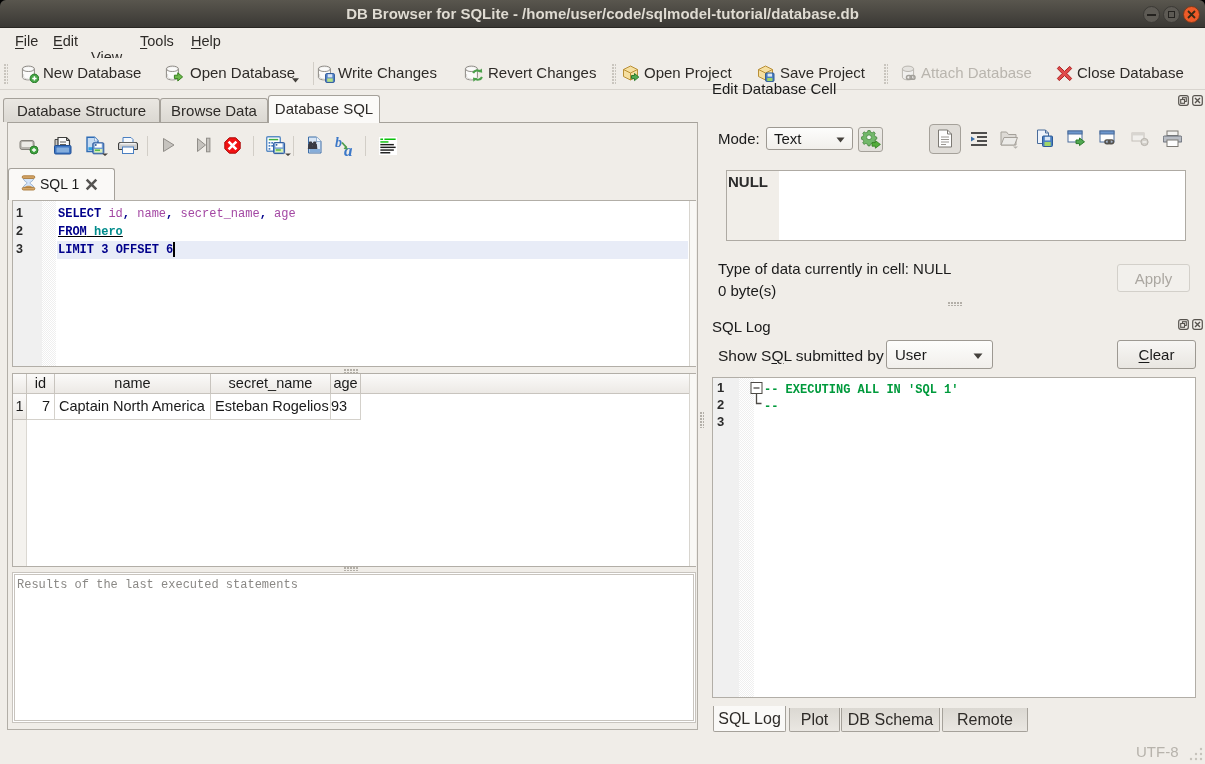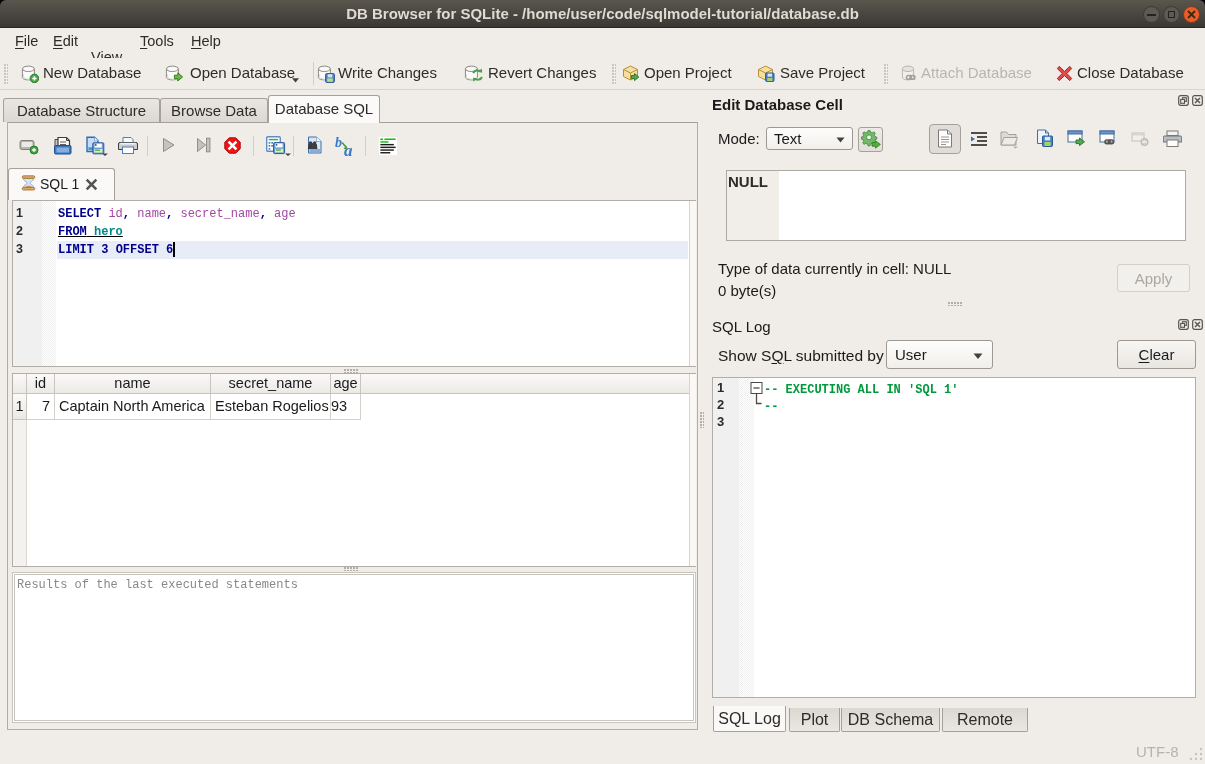--- a/index.html
+++ b/index.html
@@ -339,21 +339,21 @@
 
 <div class="abs" style="left:13px; top:420px; width:14px; height:146px; background:#f4f2ee; border-right:1px solid #dbd8d2;"></div>
 
 <div class="dots-h" style="left:344px; top:567px;"></div>
 
 <div class="frame" style="left:12px; top:572px; width:684px; height:151px; border-color:#c8c4be;"></div>
 <div class="frame" style="left:14px; top:574px; width:680px; height:147px; border-color:#c8c4be;"></div>
 <div class="abs" style="left:17px; top:578px; font-family:'Liberation Mono', monospace; font-size:12px; color:#8a8885;">Results of the last executed statements</div>
 
 <div class="dots-v" style="left:700px; top:412px;"></div>
-<div class="docktitle" style="left:712px; top:96px;font-weight:bold;">Edit Database Cell</div>
+<div class="docktitle" style="left:712px; top:80px;">Edit Database Cell</div>
 <svg class="abs" style="left:1178px; top:95px;" width="11" height="11" viewBox="0 0 11 11">
   <rect x="0.7" y="0.7" width="9.6" height="9.6" rx="2" fill="none" stroke="#57534e" stroke-width="1.2"></rect>
   <rect x="4.5" y="2.7" width="3.8" height="3.8" fill="none" stroke="#57534e" stroke-width="1.1"></rect>
   <rect x="2.7" y="4.5" width="3.8" height="3.8" fill="#f0ede8" stroke="#57534e" stroke-width="1.1"></rect>
 </svg>
 <svg class="abs" style="left:1192px; top:95px;" width="11" height="11" viewBox="0 0 11 11">
   <rect x="0.7" y="0.7" width="9.6" height="9.6" rx="2" fill="none" stroke="#57534e" stroke-width="1.2"></rect>
   <path d="M3 3 L8 8 M8 3 L3 8" stroke="#57534e" stroke-width="1.4"></path>
 </svg>
 <div class="abs" style="left:718px; top:130px; font-size:15px; color:#1a1a1a;">Mode:</div>

